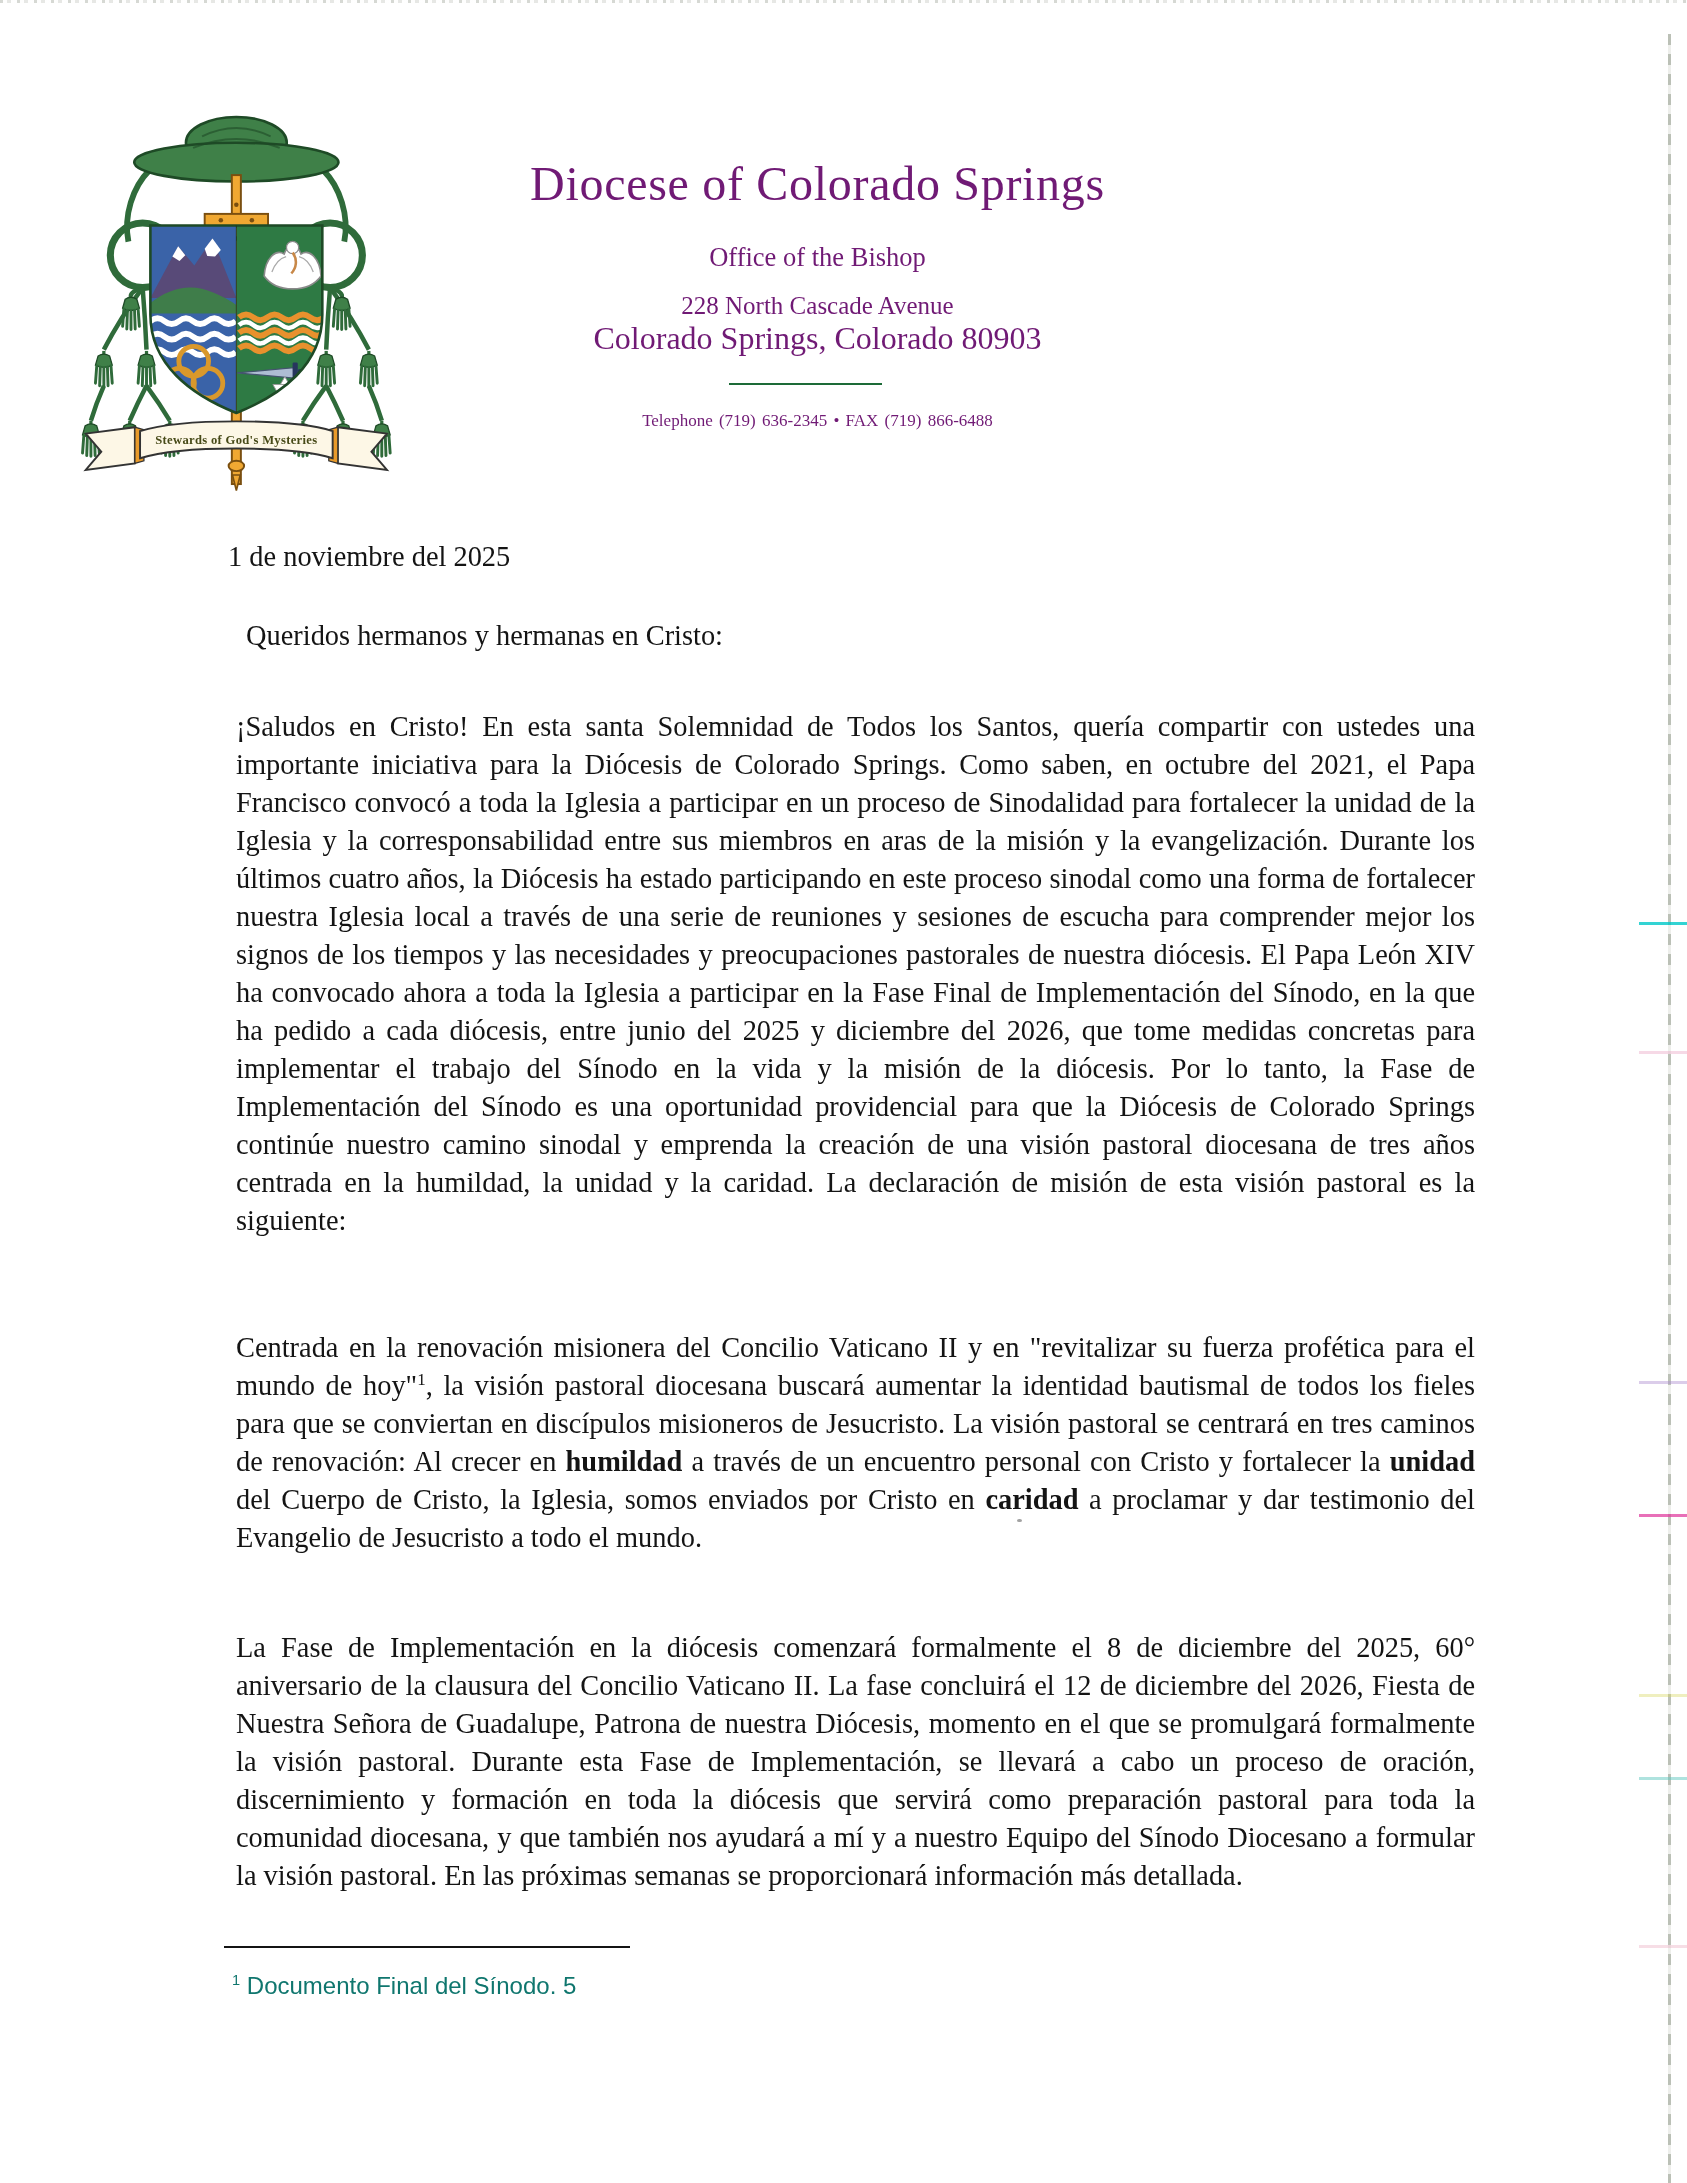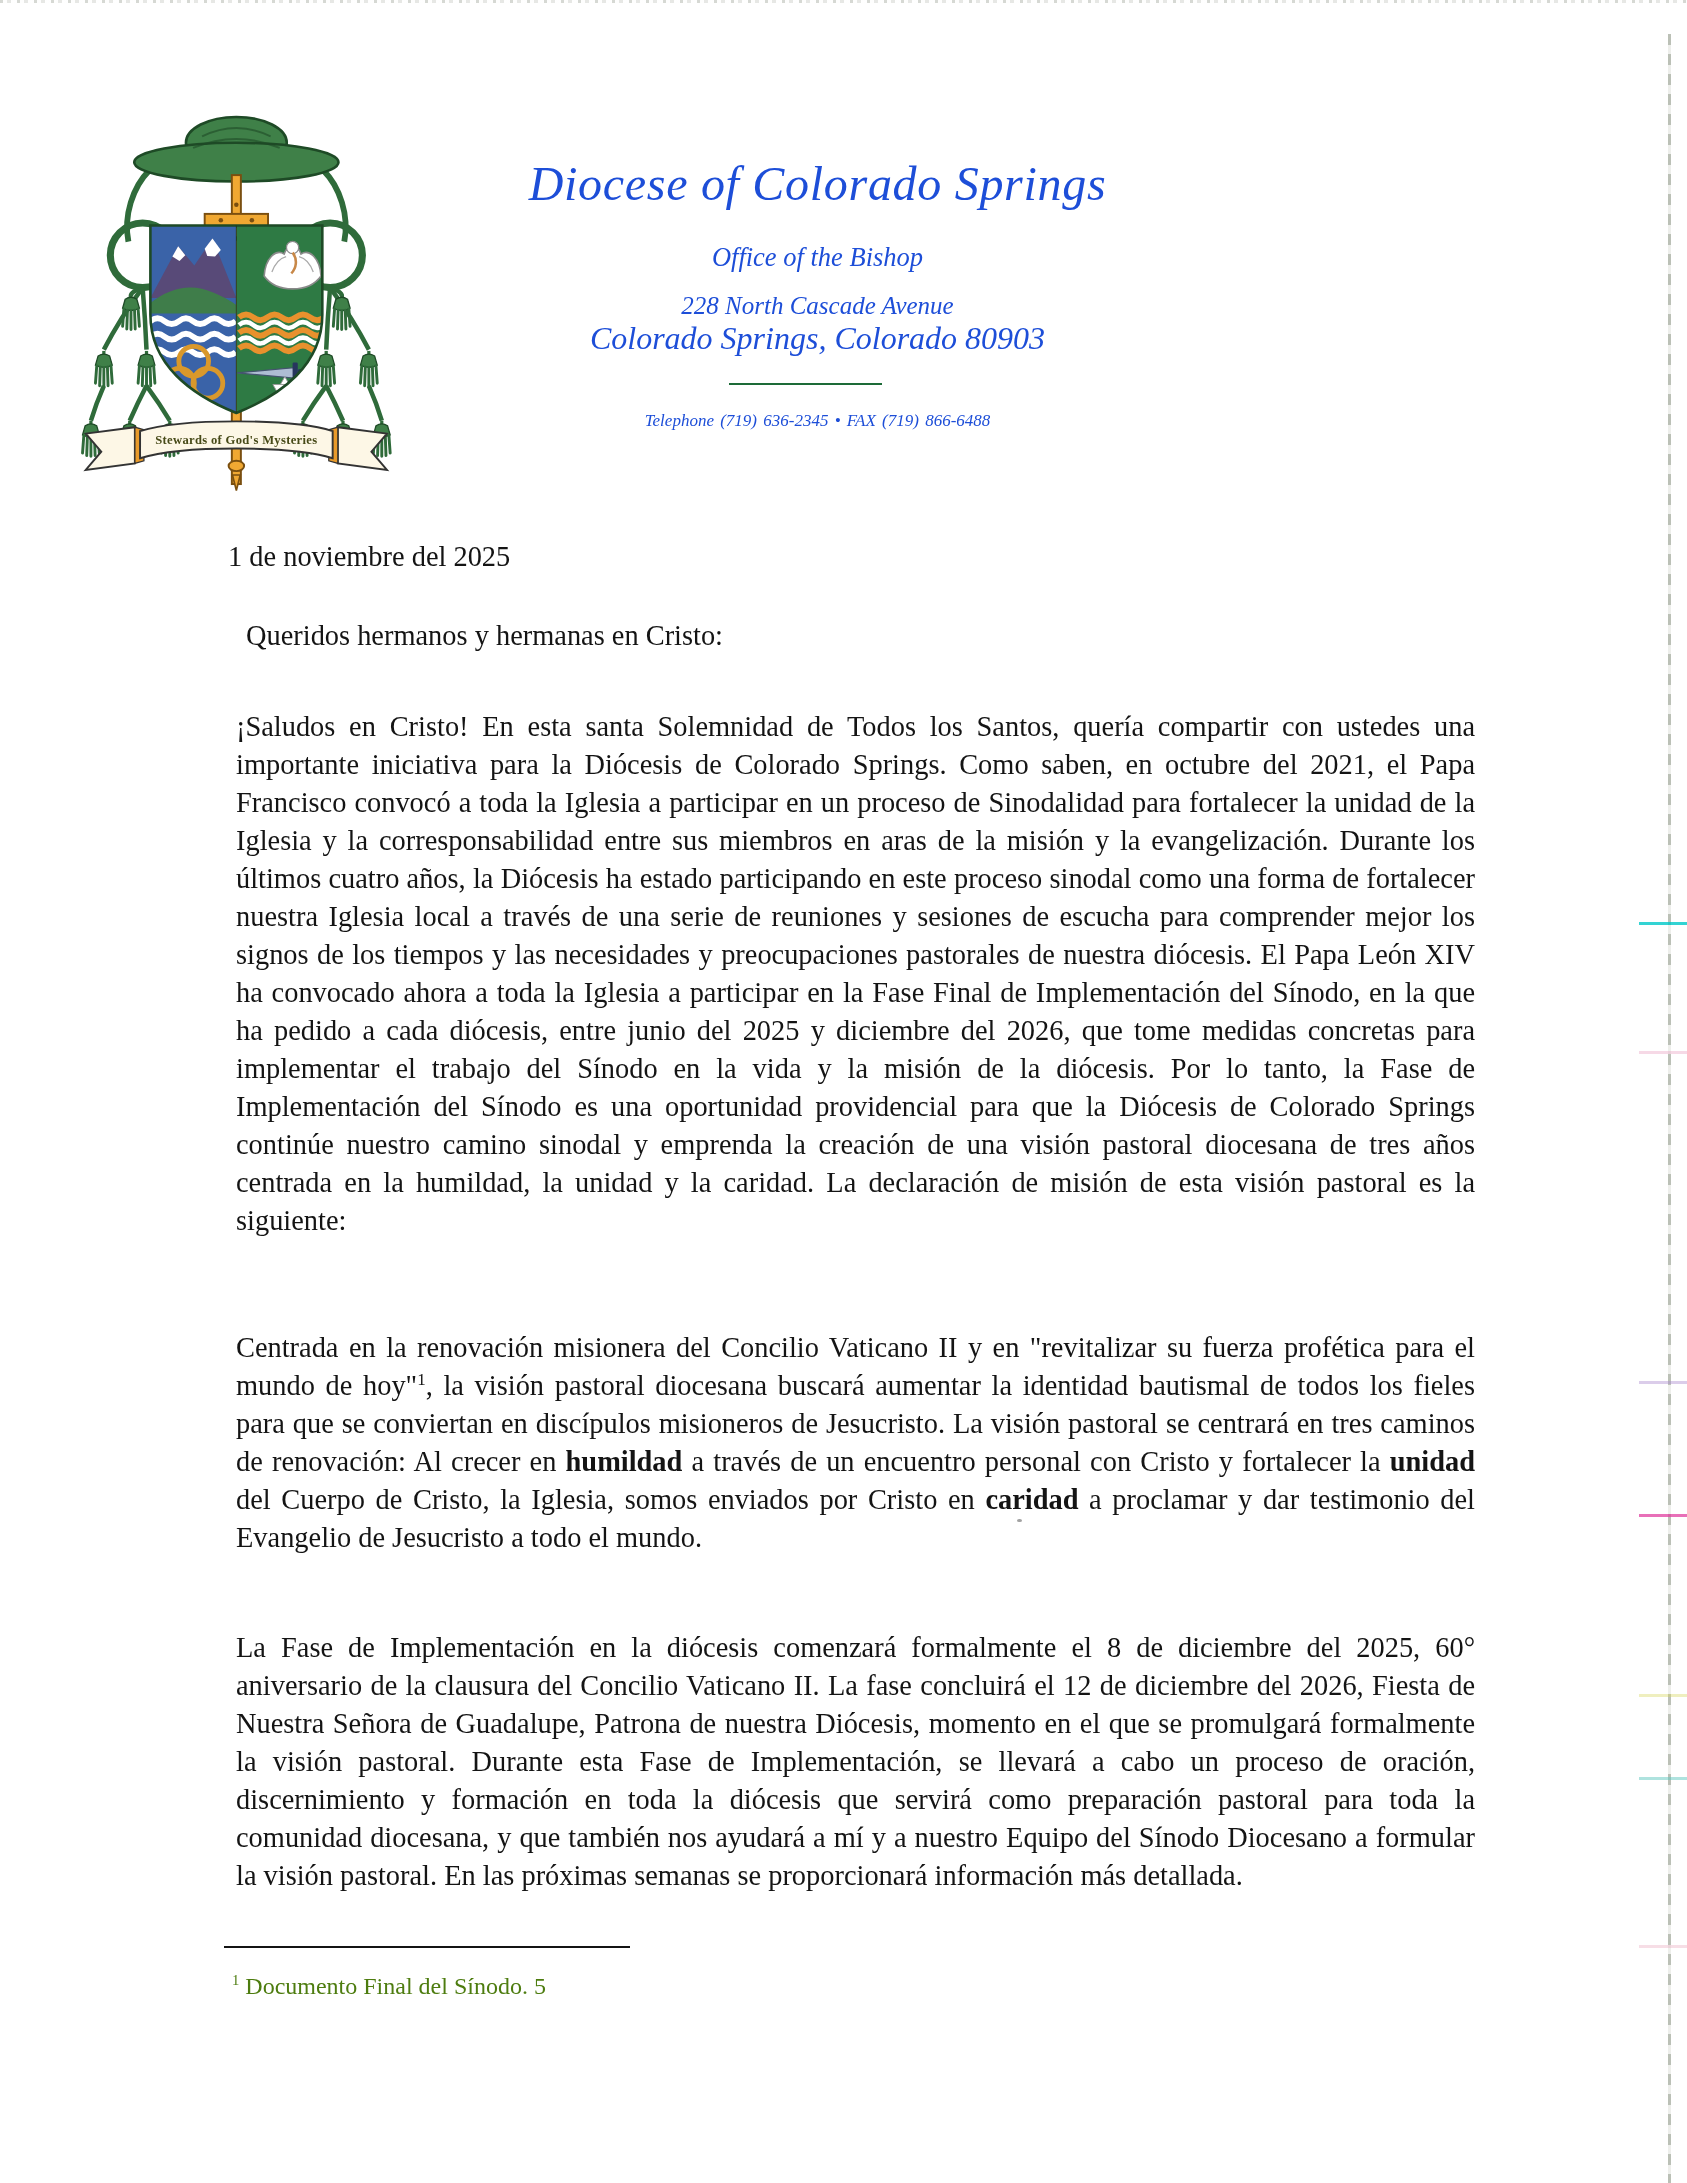--- a/index.html
+++ b/index.html
@@ -16,21 +16,21 @@
   }
   .scan-right{
     position:absolute; left:1668px; top:34px; width:2.6px; height:2149px;
     background:repeating-linear-gradient(180deg,
       rgba(120,130,110,.5) 0 10.6px, rgba(175,180,165,.22) 10.6px 20px);
   }
   .tick{position:absolute; left:1639px; width:48px; height:2.6px;}
   .speck{position:absolute; width:4.6px; height:3.3px; border-radius:50%; background:#555; opacity:.55;}
   
   .crest{position:absolute; left:78px; top:106px; width:318px; height:389px;}
-  .hline{position:absolute; left:437px; width:761px; text-align:center; color:#1d4ed8;font-style:italic;}
+  .hline{position:absolute; left:437px; width:761px; text-align:center; color:#701a75;}
   .org{top:156px; font-size:48px; letter-spacing:0.7px;}
   .office{top:242px; font-size:26.5px;}
   .addr1{top:292px; font-size:25px;}
   .addr2{top:320px; font-size:32px;}
   .hrule{position:absolute; left:729px; top:383px; width:153px; border-top:2px solid #1d6b38;}
   .phone{top:411px; font-size:17px; word-spacing:2px;}
   
   .date{position:absolute; left:228px; top:541px; font-size:28.4px;}
   .salutation{position:absolute; left:228px; top:620px; font-size:28.4px;margin-left:18px;}
   .para{
@@ -38,21 +38,21 @@
     font-size:28.4px; line-height:38px; text-align:justify;
   }
   .p1{top:700px;}
   .p2{top:1321px;}
   .p3{top:1621px;}
   .para b{font-weight:bold;}
   sup.fn{font-size:17px; line-height:0;}
   .fnrule{position:absolute; left:224px; top:1946px; width:406px; border-top:2.6px solid #141414;}
   .footnote{
     position:absolute; left:232px; top:1972px;
-    font-family:Liberation Serif, serif; font-size:24px; color:#4d7c0f;
+    font-family:Liberation Sans, sans-serif; font-size:24px; color:#0f766e;
   }
   .footnote sup{font-size:14.6px;}
 </style>
 </head>
 <body>
 
 <div class="page">
 
   <div class="scan-top"></div>
   <div class="scan-right"></div>

